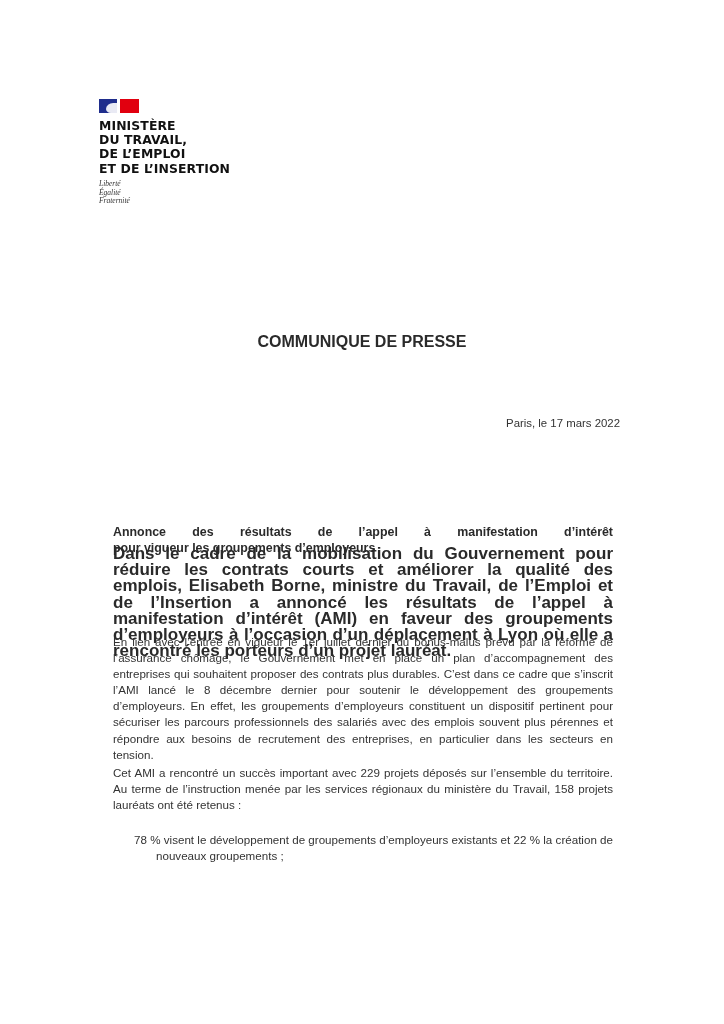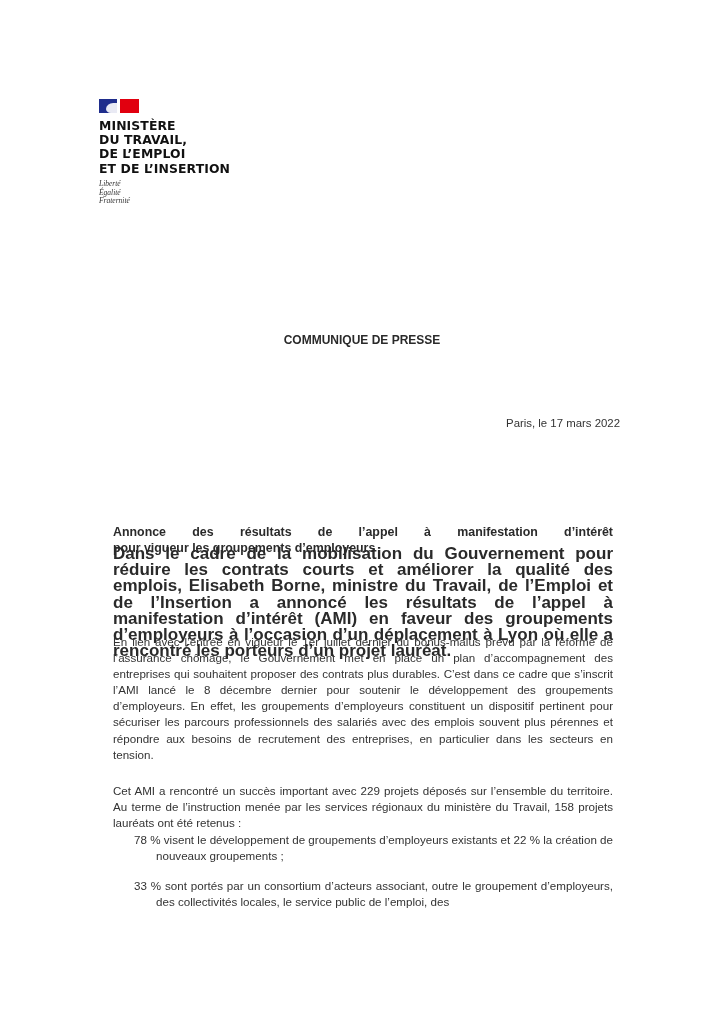--- a/index.html
+++ b/index.html
@@ -70,21 +70,21 @@
       line-height: 8.8px;
       color: #333333;
     }
     
     .press-title {
       position: absolute;
       left: 0; width: 724px;
       top: 333px;
       text-align: center;
       font-weight: bold;
-      font-size: 12px;
+      font-size: 16px;
       color: #2a2a2a;
     }
     .dateline {
       position: absolute;
       right: 104px;
       top: 417px;
       font-size: 11.4px;
       color: #333333;
     }
     .content {
@@ -111,21 +111,21 @@
       text-align-last: justify;
     }
     .lead {
       top: 546px;
       font-weight: bold;
       font-size: 17px;
       line-height: 16.2px;
       color: #2a2a2a;
     }
     .p1 { top: 634px; }
-    .p2 { top: 783px; }
+    .p2 { top: 765px; }
     .bullet {
       position: absolute;
       left: 134px;
       width: 479px;
       font-size: 11.6px;
       line-height: 16.1px;
       color: #333333;
       text-align: justify;
       padding-left: 0;
       text-indent: 0;
@@ -173,17 +173,14 @@
   <div class="content lead">Dans le cadre de la mobilisation du Gouvernement pour réduire les contrats courts et améliorer la qualité des emplois, Elisabeth Borne, ministre du Travail, de l’Emploi et de l’Insertion a annoncé les résultats de l’appel à manifestation d’intérêt (AMI) en faveur des groupements d’employeurs à l’occasion d’un déplacement à Lyon où elle a rencontré les porteurs d’un projet lauréat.</div>
 
   <div class="content p1">En lien avec l’entrée en vigueur le 1er juillet dernier du bonus-malus prévu par la réforme de l’assurance chômage, le Gouvernement met en place un plan d’accompagnement des entreprises qui souhaitent proposer des contrats plus durables. C’est dans ce cadre que s’inscrit l’AMI lancé le 8 décembre dernier pour soutenir le développement des groupements d’employeurs. En effet, les groupements d’employeurs constituent un dispositif pertinent pour sécuriser les parcours professionnels des salariés avec des emplois souvent plus pérennes et répondre aux besoins de recrutement des entreprises, en particulier dans les secteurs en tension.</div>
 
   <div class="content p2">Cet AMI a rencontré un succès important avec 229 projets déposés sur l’ensemble du territoire. Au terme de l’instruction menée par les services régionaux du ministère du Travail, 158 projets lauréats ont été retenus :</div>
 
   <div class="bullet b1">
     <span class="txt">78 % visent le développement de groupements d’employeurs existants et 22 % la création de nouveaux groupements ;</span>
   </div>
 
-  <div class="bullet b2">
-    <span class="txt">33 % sont portés par un consortium d’acteurs associant, outre le groupement d’employeurs, des collectivités locales, le service public de l’emploi, des</span>
-  </div>
 
 </div>
 
 </body></html>

